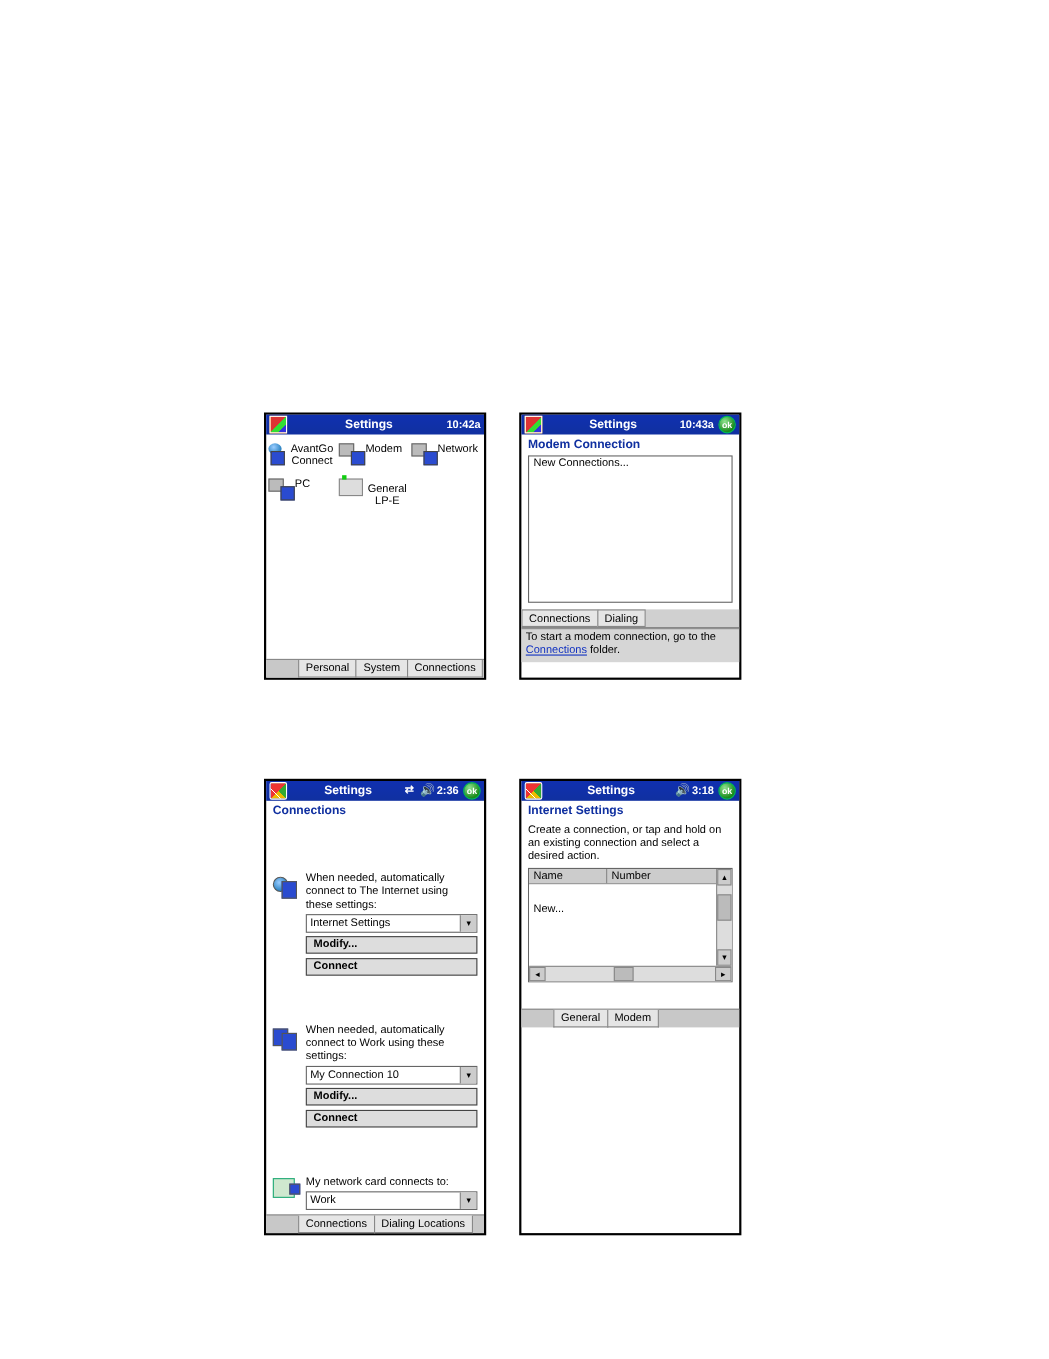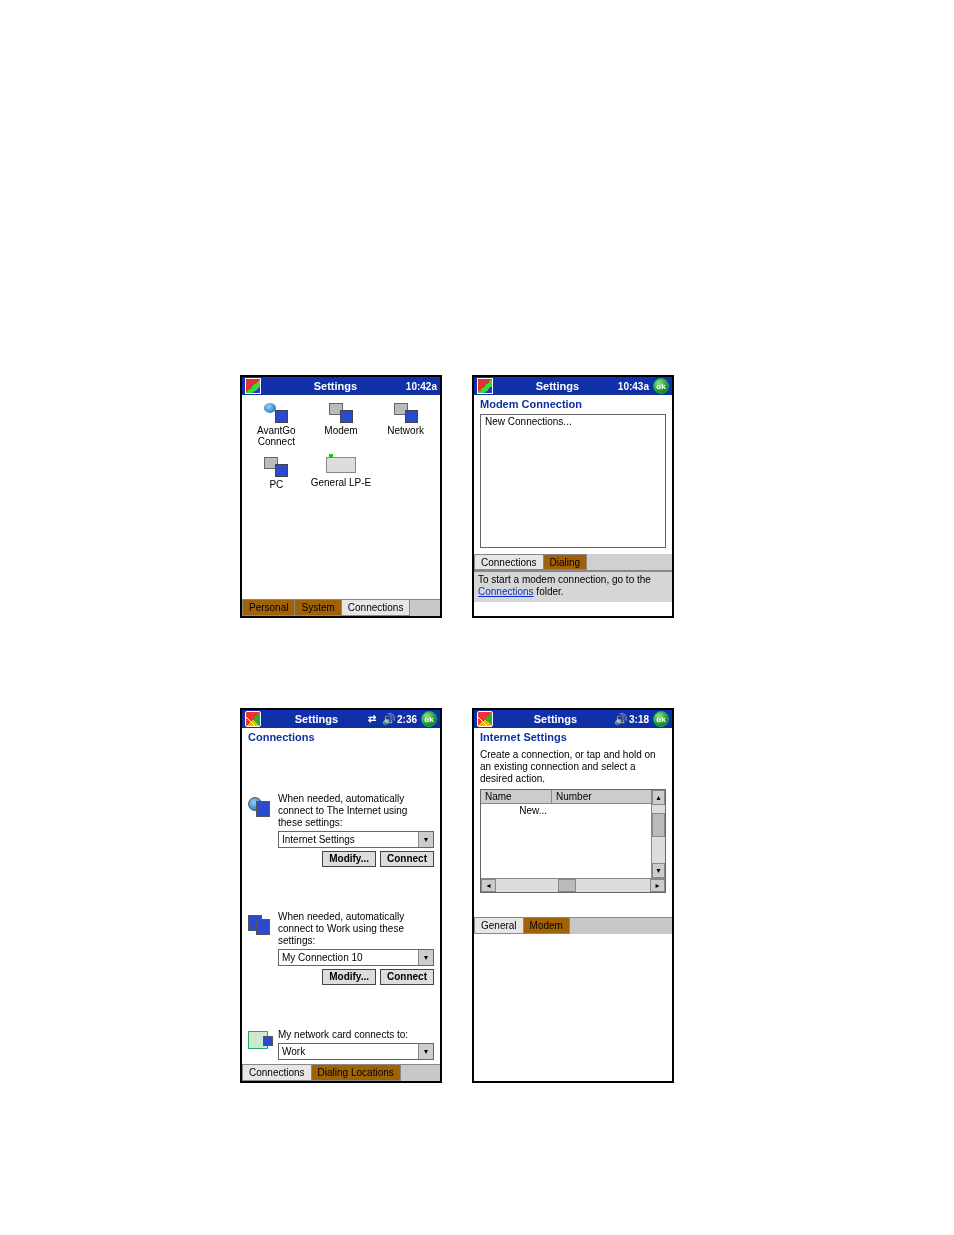--- a/index.html
+++ b/index.html
@@ -82,22 +82,21 @@
   
   .icon-grid {
     display: grid;
     grid-template-columns: repeat(3, 1fr);
     padding: 4px 2px 0 2px;
     height: 200px;
     align-content: start;
   }
   .app {
     display: flex;
-    flex-direction: column;
-    align-items: center;
+    align-items: flex-start;
     text-align: center;
     font-size: 10px;
     padding: 4px 0 6px 0;
   }
   .app .icn {
     width: 24px; height: 20px;
     position: relative;
     margin-bottom: 2px;
   }
   .mini-screen {
@@ -118,26 +117,27 @@
   .card-icn::before {
     content: ""; position: absolute; left: 2px; top: -4px;
     width: 4px; height: 4px; background: #1c1;
   }
   .tabs-bottom {
     display: flex;
     background: #c8c8c8;
     border-top: 1px solid #888;
     font-size: 10px;
     height: 16px;
+    padding-left: 29px;
   }
   .tab {
     padding: 1px 6px;
     border: 1px solid #888;
     border-top: none;
-    background: #a16207;
+    background: #e5e5e5;
     margin-right: -1px;
     display: flex; align-items: center;
   }
   .tab.active {
     background: #e6e6e6;
   }
   .tabs-top {
     display: flex;
     background: #d0d0d0;
     border-bottom: 1px solid #888;
@@ -193,21 +193,21 @@
   .dropdown {
     display: flex; align-items: center;
     border: 1px solid #666; height: 15px; background: #fff;
     font-size: 10px; margin-top: 2px;
   }
   .dropdown .val { flex: 1; padding: 0 3px; }
   .dropdown .arrow {
     width: 14px; height: 100%; background: #ccc; border-left: 1px solid #888;
     display: flex; align-items: center; justify-content: center;
   }
-  .btnrow { display: flex; justify-content: flex-end; gap: 4px; margin-top: 3px; }
+  .btnrow { display: flex; gap: 4px; margin-top: 3px; flex-direction: column; }
   .btn {
     border: 1px solid #444; background: #ddd; font-size: 10px;
     padding: 1px 6px; font-weight: bold;
   }
 
   
   .s4 .body { padding: 2px 6px; }
   .s4 .hint { font-size: 10px; line-height: 12px; margin-bottom: 4px; }
   .table {
     border: 1px solid #666;
@@ -215,21 +215,21 @@
     height: 102px; position: relative; font-size: 10px;
   }
   .thead { display: flex; background: #ccc; border-bottom: 1px solid #888; }
   .th {
     padding: 1px 4px; border-right: 1px solid #888;
   }
   .th.c1 { width: 62px; }
   .th.c2 { flex: 1; }
   .tbody { flex: 1; background: #fff; overflow: hidden; }
   .trow { display: flex; }
-  .td { padding: 1px 4px; text-align: right; }
+  .td { padding: 17px 4px; }
   .td.c1 { width: 62px; }
   .vscroll {
     position: absolute; right: 0; top: 0; bottom: 14px;
     width: 13px; background: #ddd; border-left: 1px solid #888;
     display: flex; flex-direction: column;
   }
   .vscroll .up, .vscroll .down {
     height: 13px; background: #ccc; border: 1px solid #888;
     display:flex;align-items:center;justify-content:center;
   }

